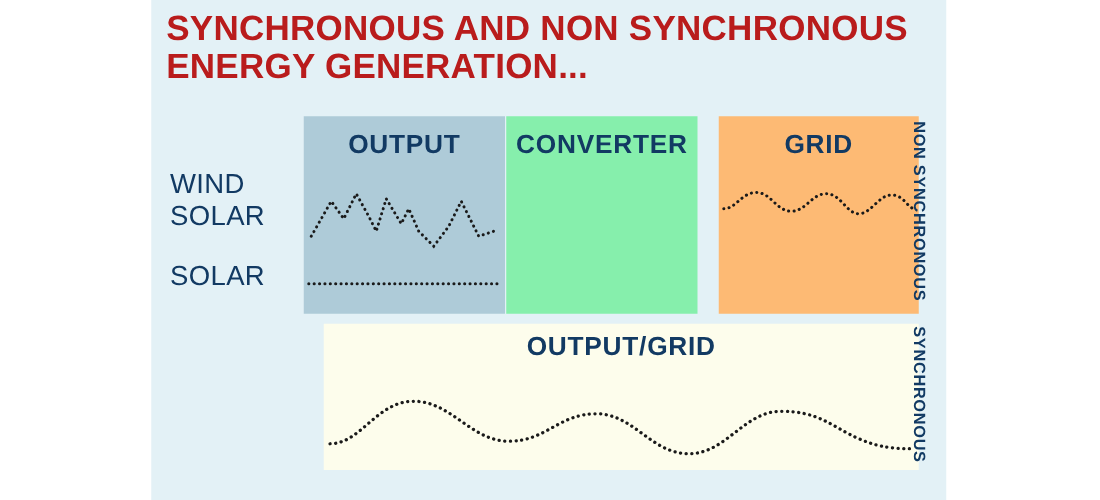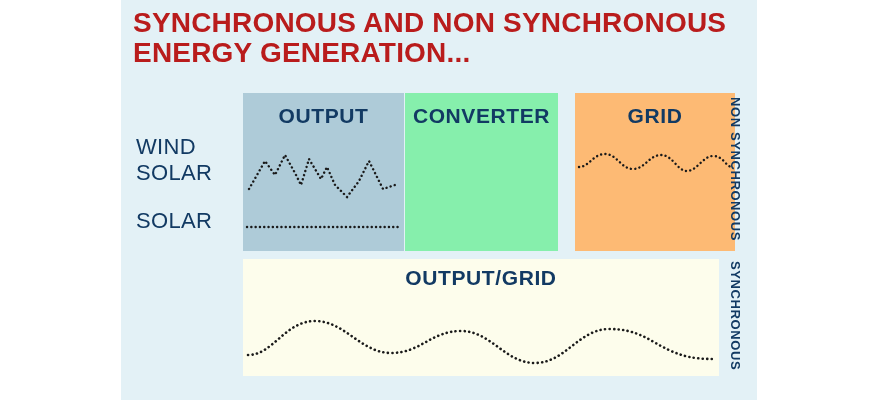--- a/index.html
+++ b/index.html
@@ -75,21 +75,21 @@
     top: 0px;
     height: 158px;
     overflow: hidden;
   }
   #panel-output    { left: 0px;   width: 161px; background: #aecbd8; }
   #panel-converter { left: 162px; width: 153px; background: #86efac; }
   #panel-grid      { left: 332px; width: 160px; background: #fdba74; }
 
   #panel-bottom {
     position: absolute;
-    left: 0px;
+    left: 16px;
     top: 166px;
     width: 476px;
     height: 117px;
     background: #fdfdec;
     overflow: hidden;
   }
 
   .panel-title {
     position: absolute;
     top: 11px;

